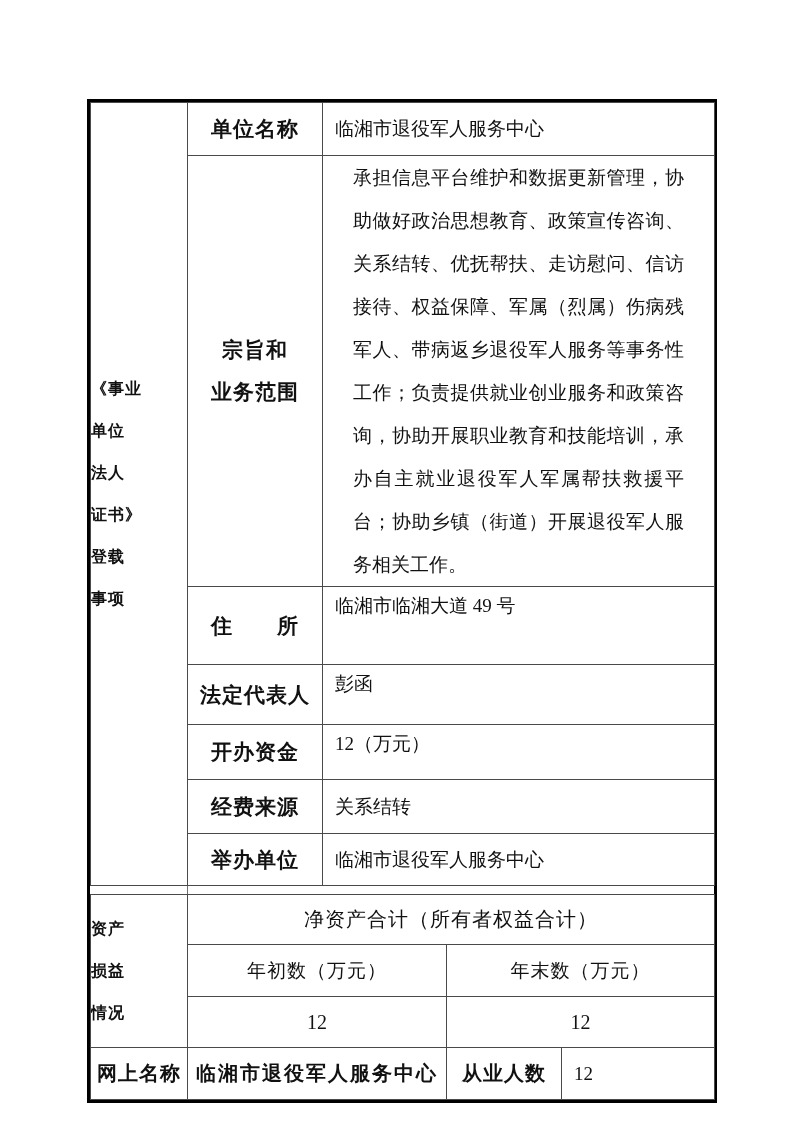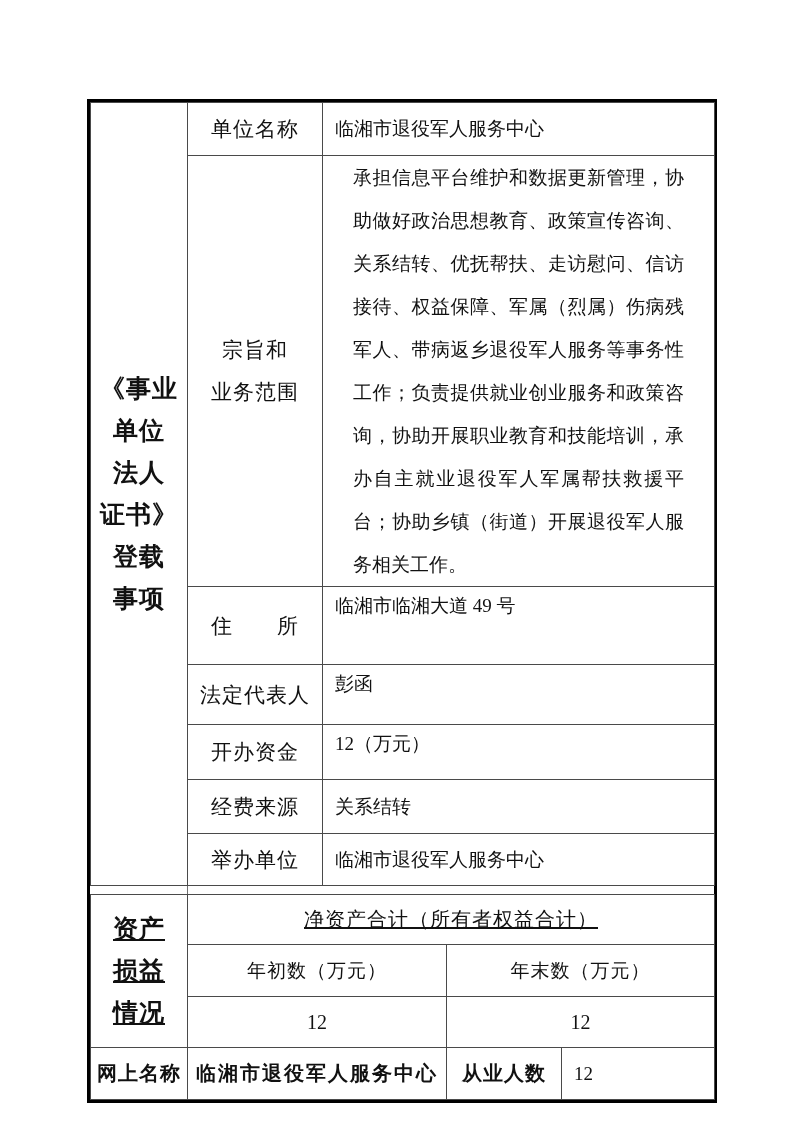--- a/index.html
+++ b/index.html
@@ -46,30 +46,29 @@
     position: absolute;
     left: 97px;
     top: 0;
     width: 1px;
     height: 8px;
     background: #6f6f6f;
   }
   
   .side {
     font-weight: 700;
-    font-size: 25px;
+    font-size: 16px;
     line-height: 42px;
     letter-spacing: 1px;
-    text-align: center;
     vertical-align: middle;
     white-space: pre-line;
   }
   
   .lbl {
-    font-weight: 400;
+    font-weight: 700;
     font-size: 21px;
     line-height: 42px;
     letter-spacing: 1px;
     text-align: center;
     vertical-align: middle;
     white-space: pre-line;
   }
   
   .val {
     font-size: 19px;
@@ -127,21 +126,21 @@
     padding: 0 12px;
   }
   
   .r1 td { height: 53px; }
   .r2 .rh { height: 333px; }
   .r3 .rh { height: 78px; }
   .r4 .rh { height: 60px; }
   .r5 .rh { height: 55px; }
   .r6 .rh { height: 54px; }
   .r7 .rh { height: 52px; }
-  .ra td { height: 50px; text-decoration: underline; }
+  .ra td { height: 50px; }
   .rb td { height: 52px; }
   .rc td { height: 51px; }
   .rd td { height: 52px; border-radius: 7px; }
 </style>
 </head>
 <body>
 
 <div class="page">
   <div class="form">
 

